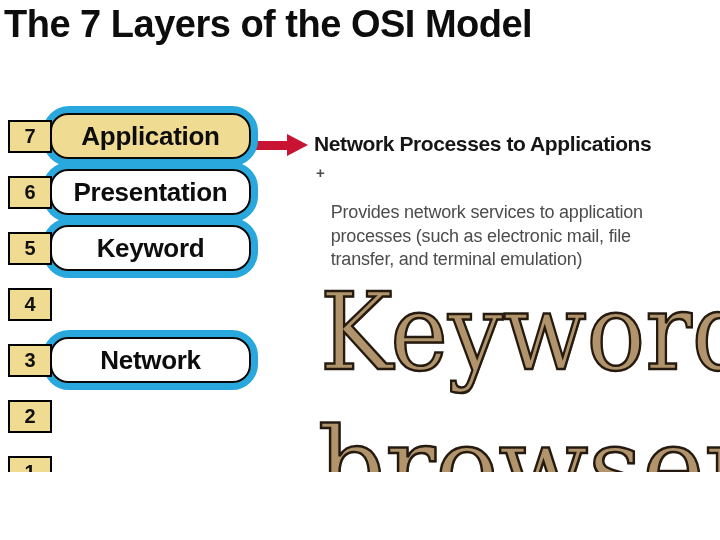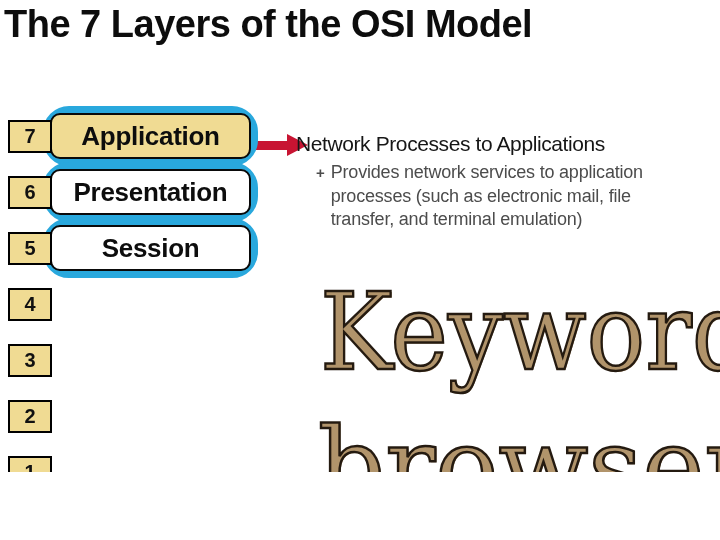--- a/index.html
+++ b/index.html
@@ -27,52 +27,53 @@
     background:var(--tan,#f0db93);border:2.5px solid #000;
     display:flex;align-items:center;justify-content:center;
     font-size:20px;font-weight:bold;color:#111;margin-right:-9px;
   }
   .layer-pill{
     flex:1 1 auto;height:100%;box-sizing:border-box;position:relative;
     border:7px solid var(--cyan,#29a8dd);border-radius:26px;background:#fff;
     z-index:1;
   }
   .layer-pill-inner{
-    position:absolute;inset:0;border:2.5px solid #0a0a0a;border-radius:10px;
+    position:absolute;inset:0;border:2.5px solid #0a0a0a;border-radius:18px;
     background:#ffffff;display:flex;align-items:center;justify-content:center;
     font-size:26px;font-weight:bold;color:#0d0d0d;letter-spacing:-0.3px;
   }
   .layer-pill-inner.hl{background:var(--tan,#f0db93);}
   
   .arrow{
     position:absolute;left:256px;top:134px;display:flex;align-items:center;
   }
   .arrow-shaft{width:31px;height:9px;background:var(--arrow-red,#c81432);}
   .arrow-head{
     width:0;height:0;border-top:11px solid transparent;
     border-bottom:11px solid transparent;
     border-left:21px solid var(--arrow-red,#c81432);
   }
   
   .annotation-heading{
-    position:absolute;left:296px;top:132px;width:404px;
-    font-size:21px;font-weight:normal;color:#161616;letter-spacing:-0.4px;
+    position:absolute;left:314px;top:132px;width:404px;
+    font-size:21px;font-weight:bold;color:#161616;letter-spacing:-0.4px;
     white-space:nowrap;
   }
   .annotation-bullet{
     position:absolute;left:316px;top:161px;width:400px;
     display:flex;color:#4c4c4c;
   }
   .bullet-icon{
     flex:0 0 auto;font-size:15px;font-weight:bold;line-height:24px;
     margin-right:6px;
   }
   .bullet-text{
     font-size:18px;line-height:23.5px;white-space:pre-line;
     letter-spacing:-0.2px;
+    margin-top:40px;
   }
   
   .keyword{
     position:absolute;left:320px;
     font-family:"DejaVu Serif","Liberation Serif",serif;
     font-size:106px;line-height:106px;white-space:nowrap;
     color:var(--keyword-fill,#b1946b);
     -webkit-text-stroke:2.5px #241a10;
     text-shadow:1px 1px 0 #8a6f4e;
     transform-origin:0 0;
@@ -98,30 +99,33 @@
     <div class="layer-row">
       <div class="layer-number">6</div>
       <div class="layer-pill">
         <div class="layer-pill-inner">Presentation</div>
       </div>
     </div>
 
     <div class="layer-row">
       <div class="layer-number">5</div>
       <div class="layer-pill">
-        <div class="layer-pill-inner">Session</div>
+        <div class="layer-pill-inner">Keyword</div>
       </div>
     </div>
 
     <div class="layer-row">
       <div class="layer-number">4</div>
     </div>
 
     <div class="layer-row">
       <div class="layer-number">3</div>
+      <div class="layer-pill">
+        <div class="layer-pill-inner">Network</div>
+      </div>
     </div>
 
     <div class="layer-row">
       <div class="layer-number">2</div>
     </div>
 
     <div class="layer-row">
       <div class="layer-number">1</div>
     </div>
   </div>

